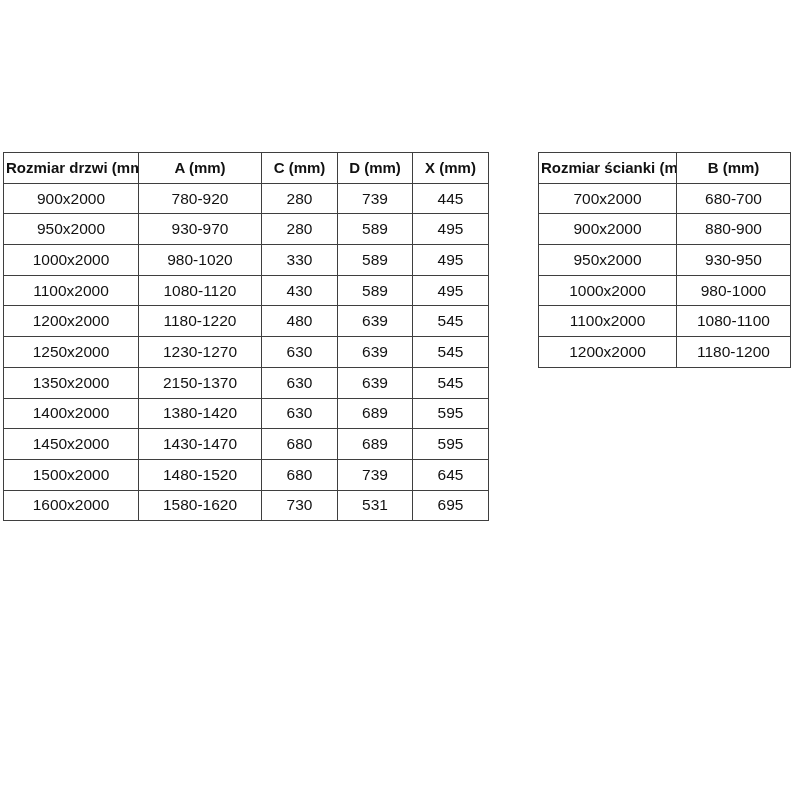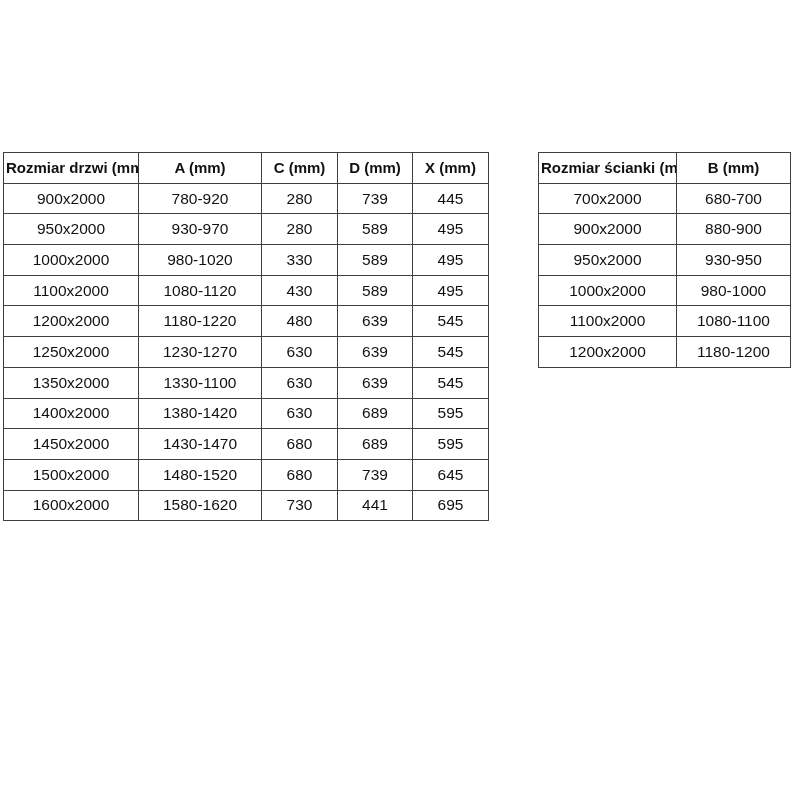--- a/index.html
+++ b/index.html
@@ -114,21 +114,21 @@
         </tr>
         <tr>
           <td>1250x2000</td>
           <td>1230-1270</td>
           <td>630</td>
           <td>639</td>
           <td>545</td>
         </tr>
         <tr>
           <td>1350x2000</td>
-          <td>1330-1100</td>
+          <td>2150-1370</td>
           <td>630</td>
           <td>639</td>
           <td>545</td>
         </tr>
         <tr>
           <td>1400x2000</td>
           <td>1380-1420</td>
           <td>630</td>
           <td>689</td>
           <td>595</td>
@@ -144,21 +144,21 @@
           <td>1500x2000</td>
           <td>1480-1520</td>
           <td>680</td>
           <td>739</td>
           <td>645</td>
         </tr>
         <tr>
           <td>1600x2000</td>
           <td>1580-1620</td>
           <td>730</td>
-          <td>441</td>
+          <td>531</td>
           <td>695</td>
         </tr>
       </tbody>
     </table>
 
   <table class="tbl tbl-right">
     <colgroup>
         <col>
         <col>
       </colgroup>

